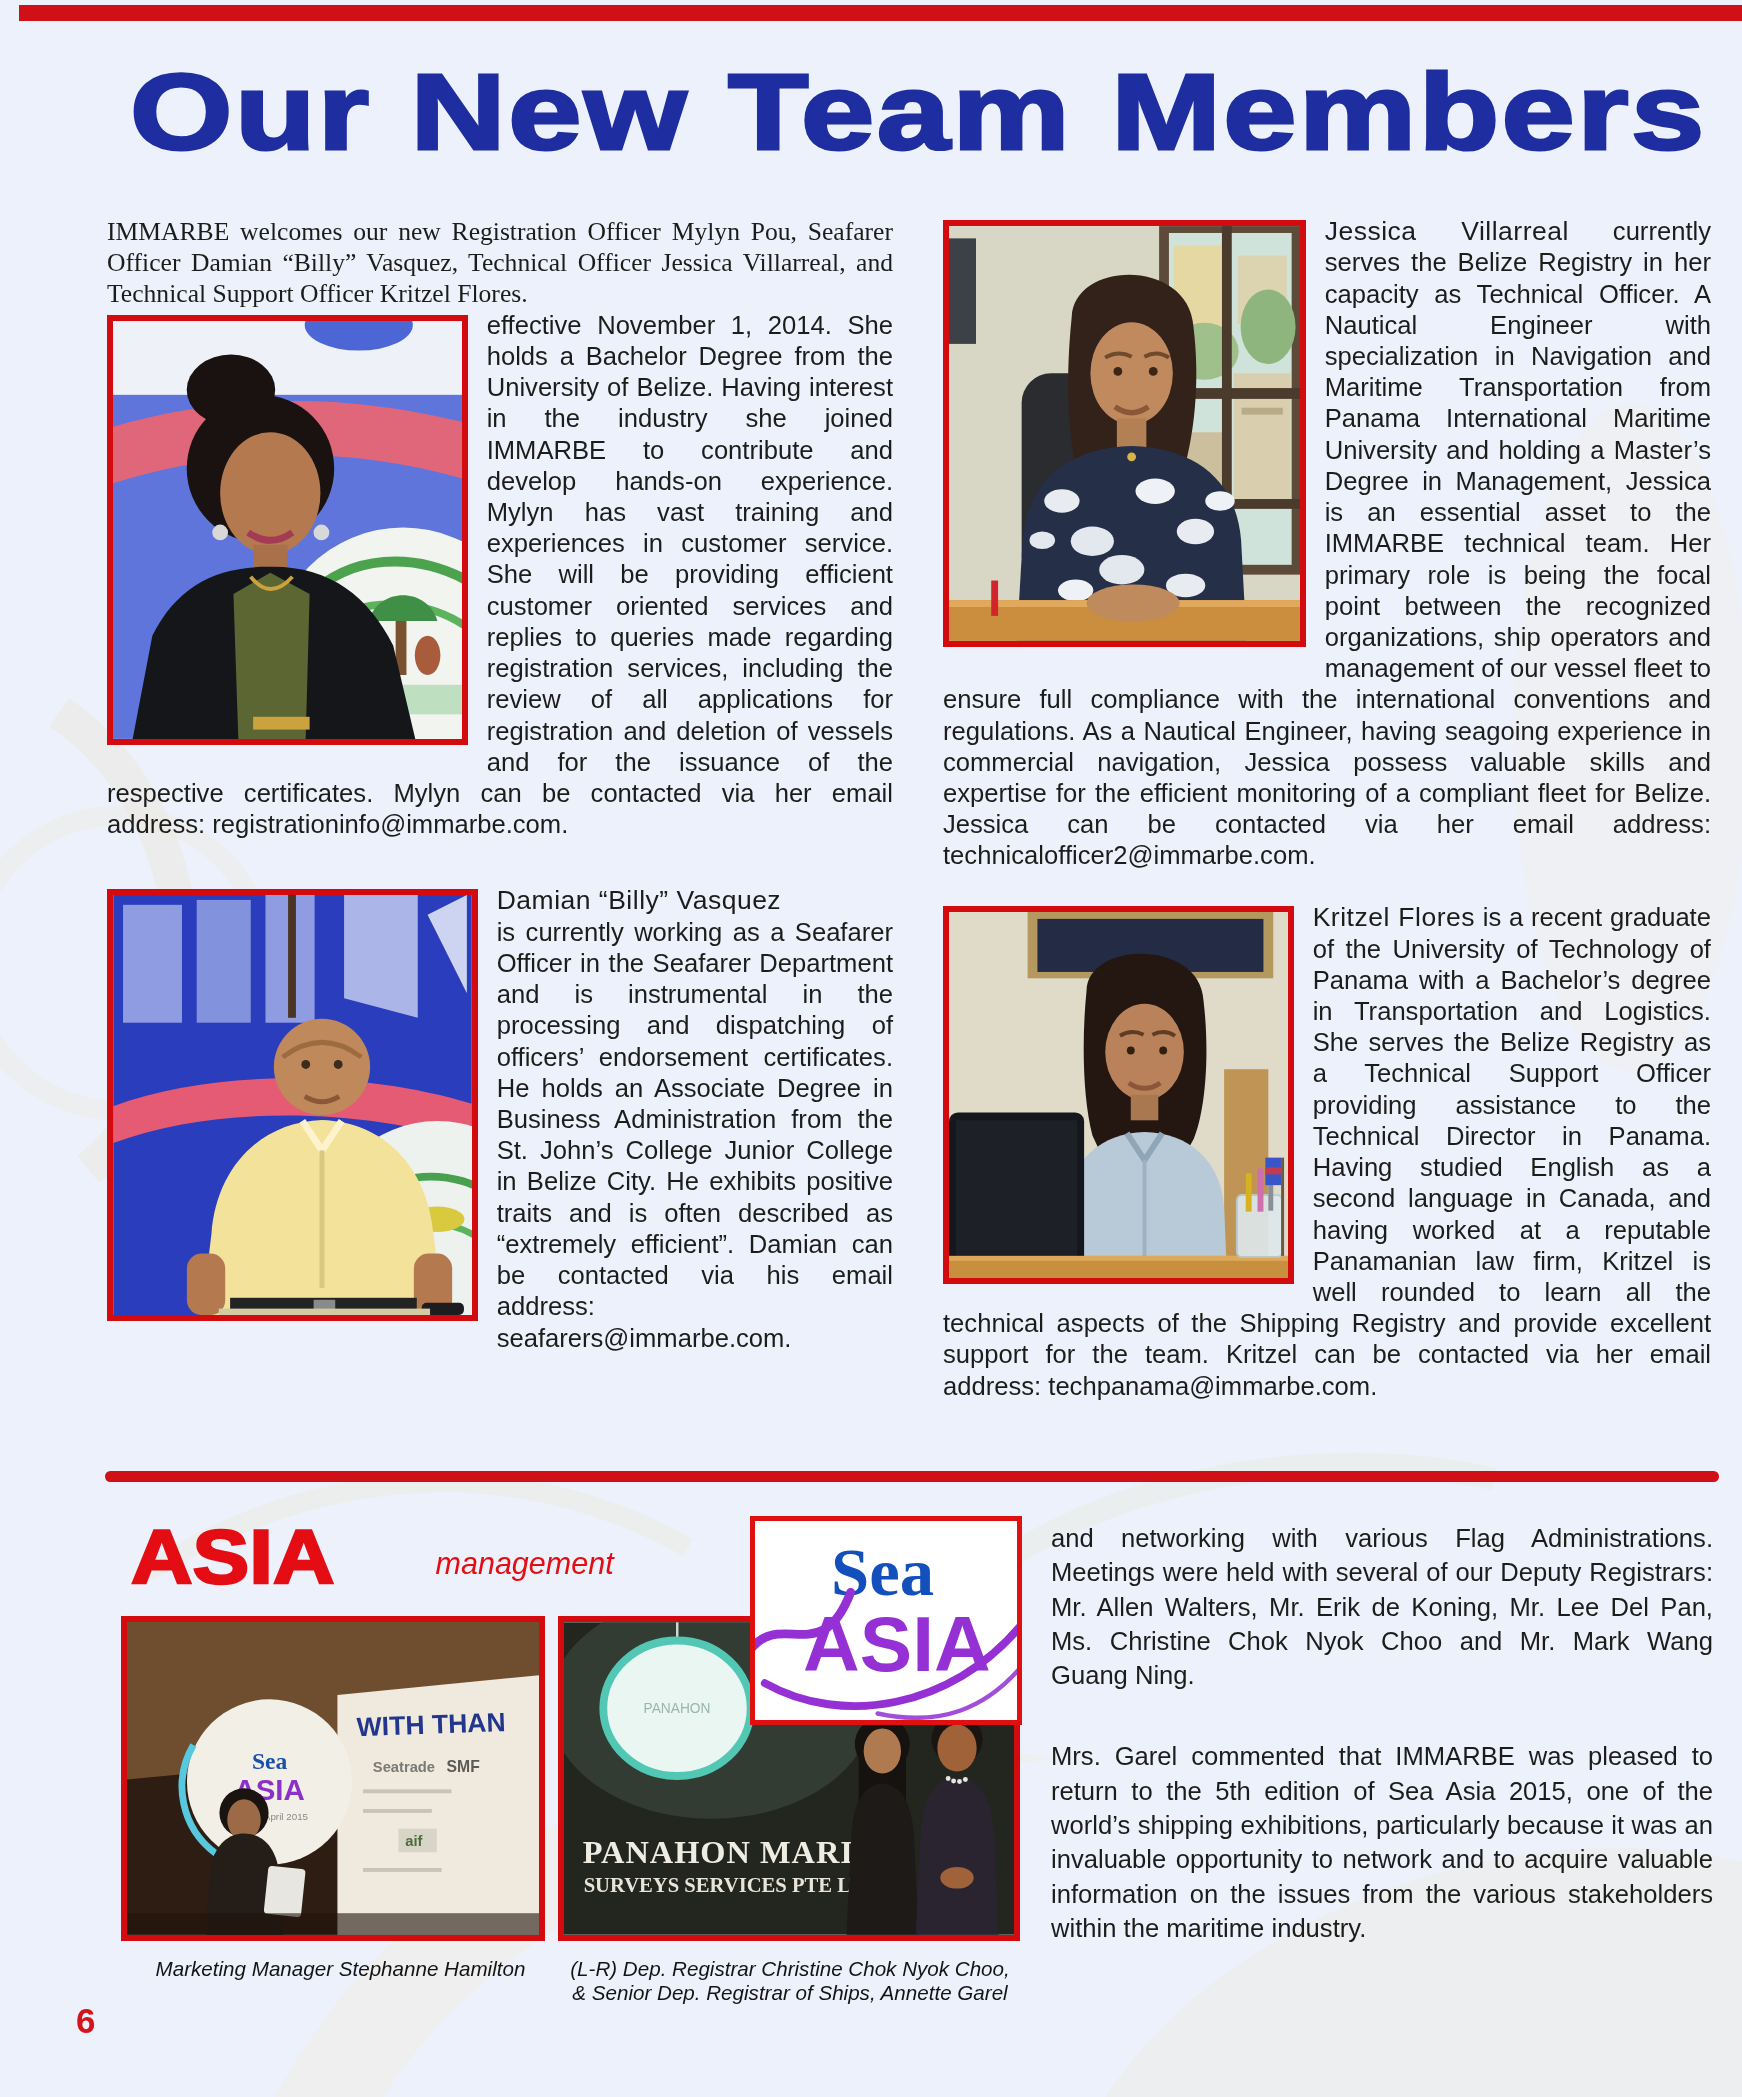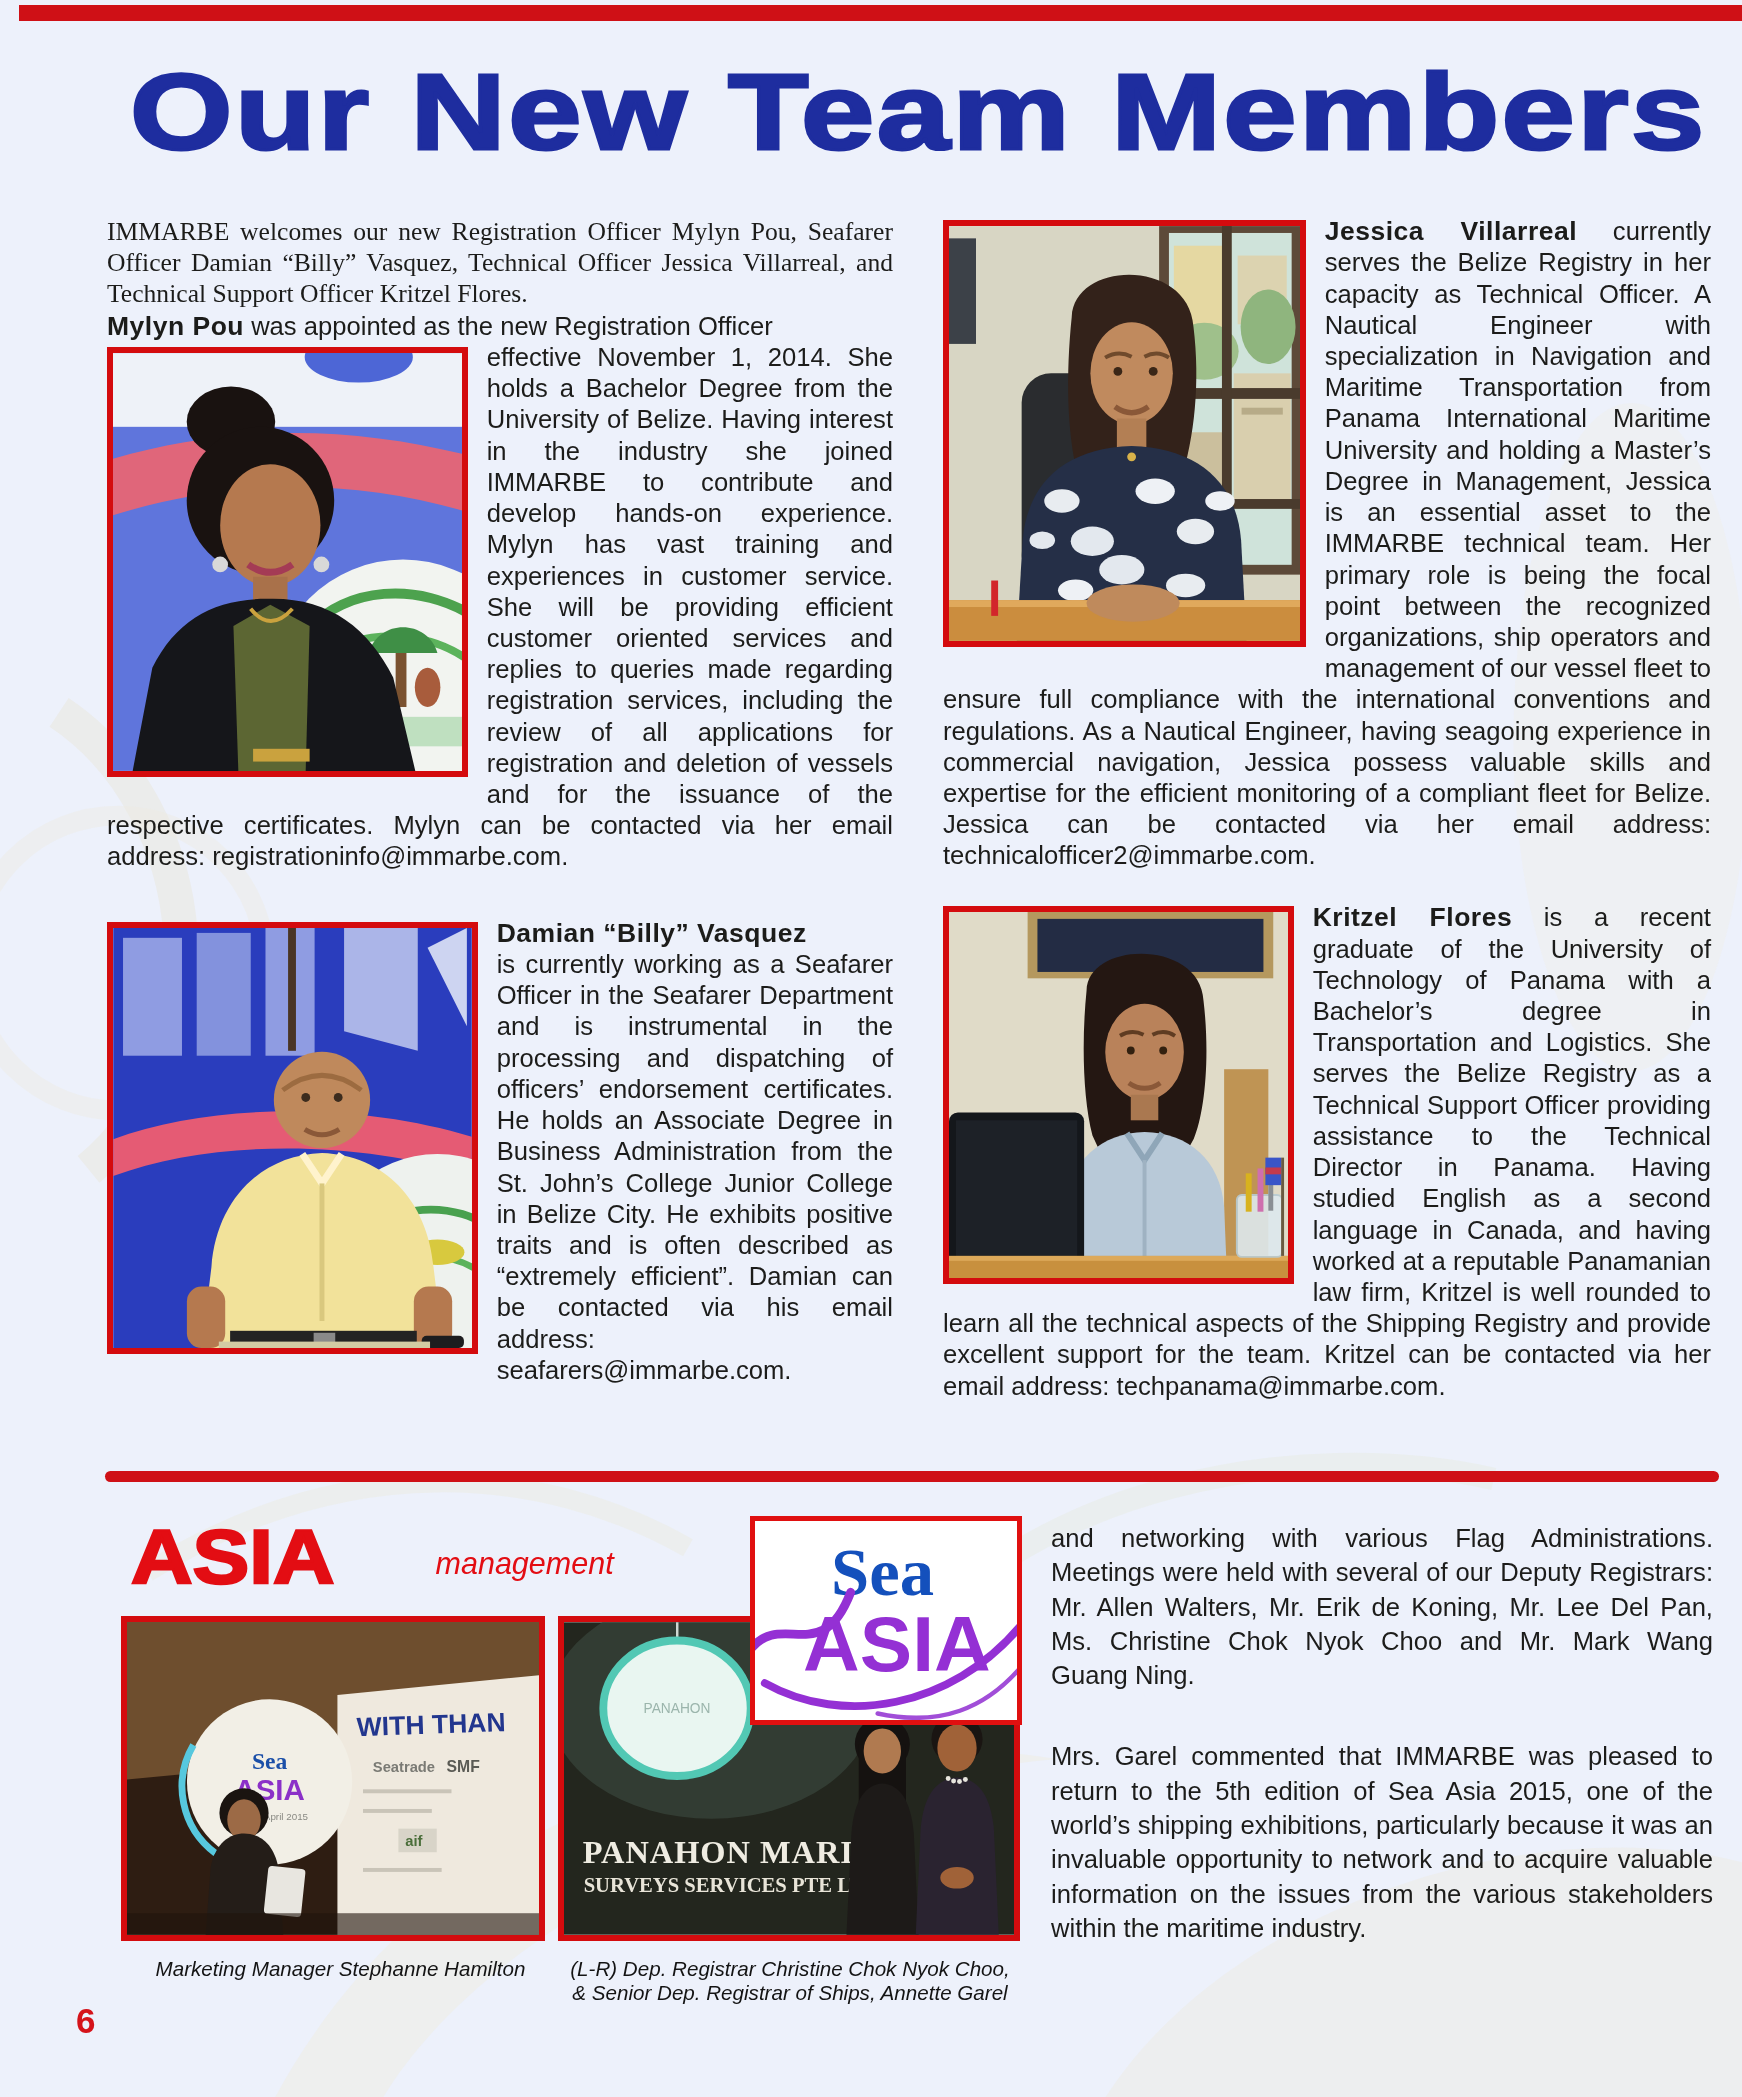--- a/index.html
+++ b/index.html
@@ -10,21 +10,21 @@
   .topbar{position:absolute;left:0;top:4.9px;width:1742px;height:15.7px;background:#cf1016;}
   .title{position:absolute;left:111px;top:58px;font-size:108px;font-weight:bold;line-height:1;
          color:#1e2d9f;-webkit-text-stroke:2.9px #1e2d9f;letter-spacing:2px;white-space:nowrap;
          transform:scaleX(1.22);transform-origin:left top;}
   .col{position:absolute;font-size:25.6px;line-height:1.22;text-align:justify;}
   .col-left{left:88px;top:216px;width:786px;}
   .col-right{left:924px;top:215px;width:768px;}
   .col p{margin:0;}
   .intro{margin-bottom:39px;font-family:Liberation Serif, serif;}
   .lead-line{margin-bottom:4.9px;}
-  .pname{font-weight:bold;font-size:26.5px;letter-spacing:0.5px;}
+  .pname{font-weight:normal;font-size:26.5px;letter-spacing:0.5px;}
   .photo{border:6.9px solid #d40b0e;background:#fff;line-height:0;}
   .float-photo{float:left;margin:4.9px 18.7px 12.8px 0;}
   .photo svg{display:block;}
   .section{overflow:visible;}
   .section:after{content:"";display:block;clear:both;}
   .section-damian{margin-top:44px;}
   .section-kritzel{margin-top:29.5px;}
   .divider{position:absolute;left:86px;top:1471px;width:1614px;height:10.8px;background:#cf1016;border-radius:5.4px;}
   .asia-heading{position:absolute;left:112px;top:1519px;color:#e30d13;white-space:nowrap;}
   .asia-word{display:inline-block;font-size:76px;font-weight:bold;line-height:1;
@@ -59,21 +59,20 @@
   <div class="content">
 
     <div class="topbar"></div>
 
     <div class="title">Our New Team Members</div>
 
     <div class="col col-left">
       <p class="intro">IMMARBE welcomes our new Registration Officer Mylyn Pou, Seafarer Officer Damian “Billy” Vasquez, Technical Officer Jessica Villarreal, and Technical Support Officer Kritzel Flores.</p>
 
       <div class="section section-mylyn">
-        <p class="lead-line"><b class="pname">Mylyn Pou</b> <span>was appointed as the new Registration Officer</span></p>
         <div class="photo float-photo">
           <svg viewBox="0 0 710 850" width="349" height="418">
             <rect width="710" height="850" fill="#5f75dc"></rect>
             <rect width="710" height="150" fill="#eef2f8"></rect>
             <ellipse cx="500" cy="8" rx="110" ry="52" fill="#4d66d6"></ellipse>
             <path d="M0,215 C240,145 480,148 710,205 L710,320 C480,255 240,255 0,330 Z" fill="#e0667a"></path>
             <circle cx="590" cy="690" r="270" fill="#f2f4f0"></circle>
             <path d="M400,560 C470,480 620,460 740,540" stroke="#4da24e" stroke-width="20" fill="none"></path>
             <path d="M420,620 C500,560 640,560 730,630" stroke="#5cb35c" stroke-width="16" fill="none"></path>
             <rect x="575" y="600" width="22" height="120" fill="#7a5230"></rect>

